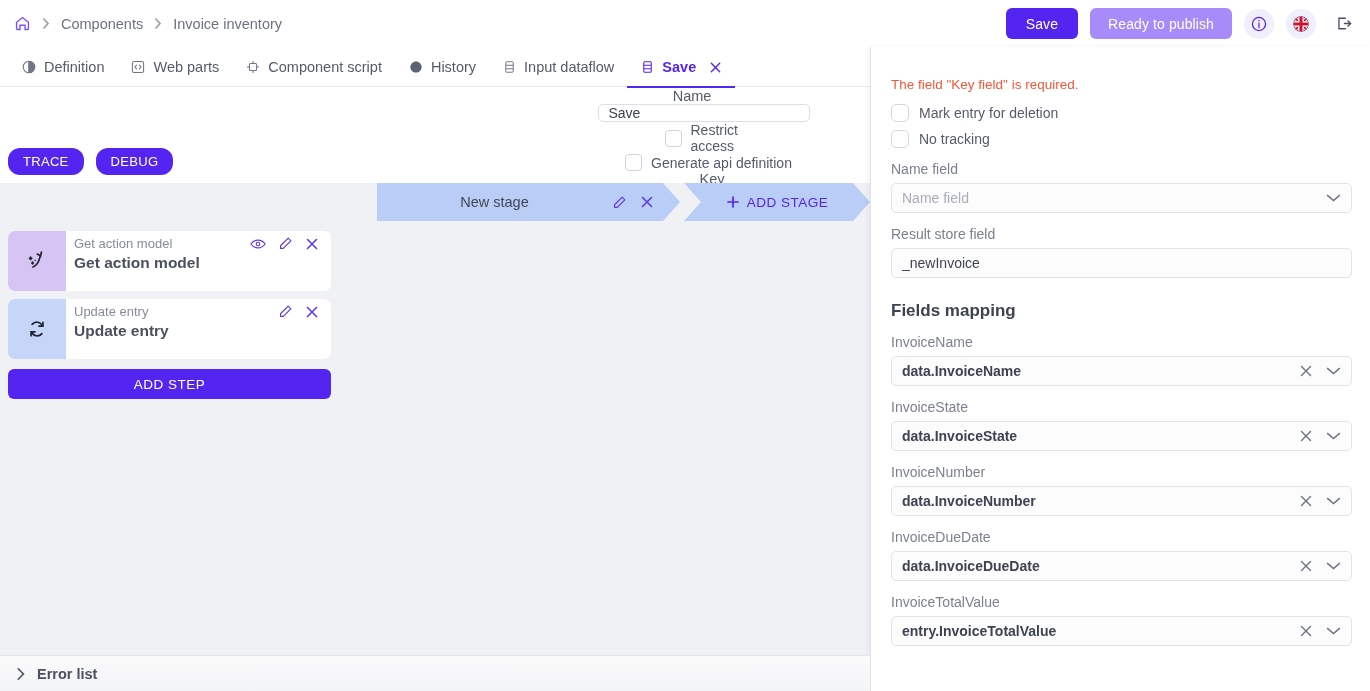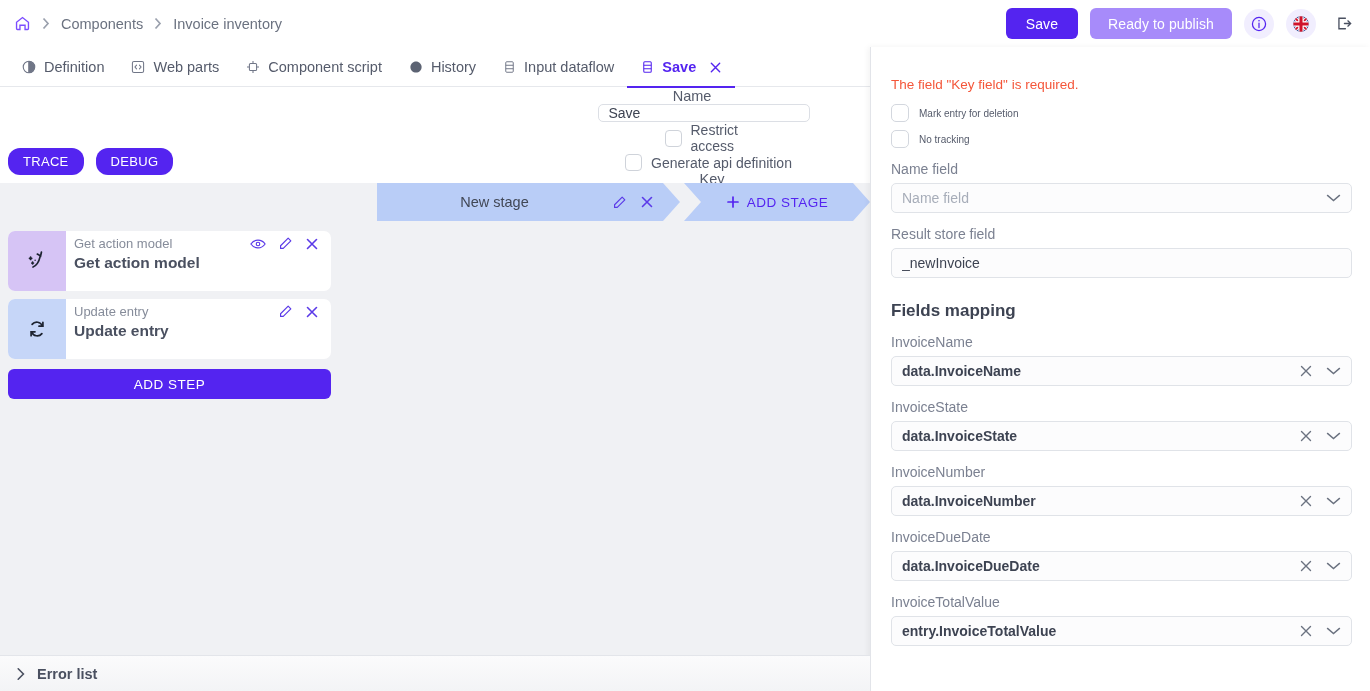--- a/index.html
+++ b/index.html
@@ -144,21 +144,21 @@
     background: #fff; border-left: 1px solid #e2e4e9;
     box-shadow: -2px 0 6px rgba(0,0,0,.05);
     padding: 30px 18px 0 20px; overflow: hidden;
   }
   .err { font-size: 13.5px; color: #f4563a; margin-bottom: 12px; }
   .pcb-row { display: flex; align-items: center; gap: 10px; margin-bottom: 8px; }
   .pcb {
     width: 18px; height: 18px; border: 1px solid #d3d7de; border-radius: 5px;
     background: #fff; flex: none; cursor: pointer;
   }
-  .pcb-label { font-size: 10px; color: #555b6b; }
+  .pcb-label { font-size: 14px; color: #555b6b; }
   .flabel { font-size: 14px; color: #7b8191; margin: 13px 0 6px 0; }
   .select {
     height: 30px; border: 1px solid #e0e3e8; border-radius: 5px; background: #fcfcfd;
     display: flex; align-items: center; padding: 0 10px; cursor: pointer;
   }
   .select .val { flex: 1; font-size: 14px; color: #3d4352; }
   .select .val.ph { color: #a7adb9; }
   .select .val.bold { font-weight: bold; color: #3d4352; }
   .select .sact { display: flex; align-items: center; gap: 13px; padding-left: 8px; }
   .input-plain {

